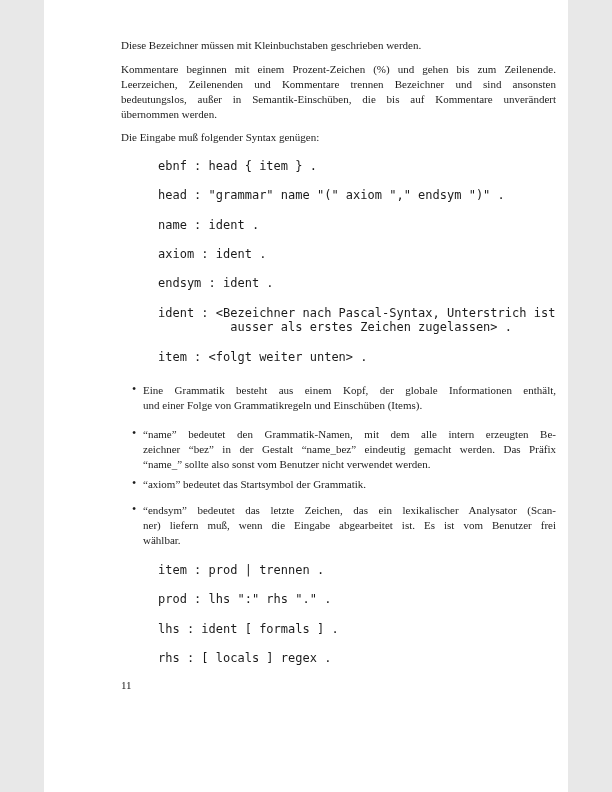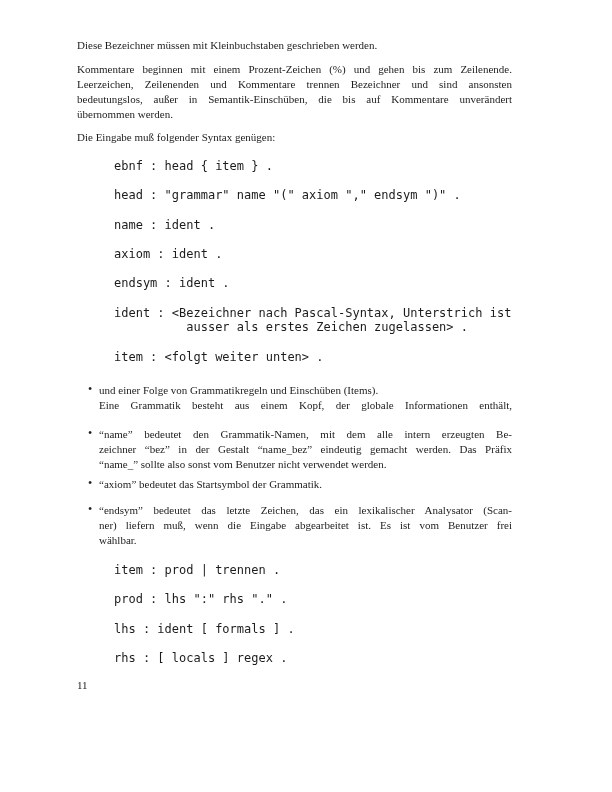--- a/index.html
+++ b/index.html
@@ -1,18 +1,18 @@
 <!DOCTYPE html>
 <html><head>
 <meta charset="utf-8">
 <style>
   html, body { margin: 0; padding: 0; background: #e8e8e8; }
   .page {
     position: relative;
-    width: 612px;
+    width: 524px;
     height: 792px;
     margin: 0 auto;
     background: #ffffff;
     font-family: "Liberation Serif", "DejaVu Serif", serif;
     font-size: 11px;
     color: #1c1c1c;
     overflow: hidden;
   }
   .block {
     position: absolute;
@@ -75,22 +75,22 @@
 
 endsym : ident .
 
 ident : &lt;Bezeichner nach Pascal-Syntax, Unterstrich ist
           ausser als erstes Zeichen zugelassen&gt; .
 
 item : &lt;folgt weiter unten&gt; .</pre>
 
   <div class="block bullet" style="top:383px">
     <span class="bullet-icon"></span>
+    <div class="tline just">Eine Grammatik besteht aus einem Kopf, der globale Informationen enthält,</div>
     <div class="tline">und einer Folge von Grammatikregeln und Einschüben (Items).</div>
-    <div class="tline just">Eine Grammatik besteht aus einem Kopf, der globale Informationen enthält,</div>
   </div>
 
   <div class="block bullet" style="top:427px">
     <span class="bullet-icon"></span>
     <div class="tline just">“name” bedeutet den Grammatik-Namen, mit dem alle intern erzeugten Be-</div>
     <div class="tline just">zeichner “bez” in der Gestalt “name_bez” eindeutig gemacht werden. Das Präfix</div>
     <div class="tline">“name_” sollte also sonst vom Benutzer nicht verwendet werden.</div>
   </div>
 
   <div class="block bullet" style="top:477px">

